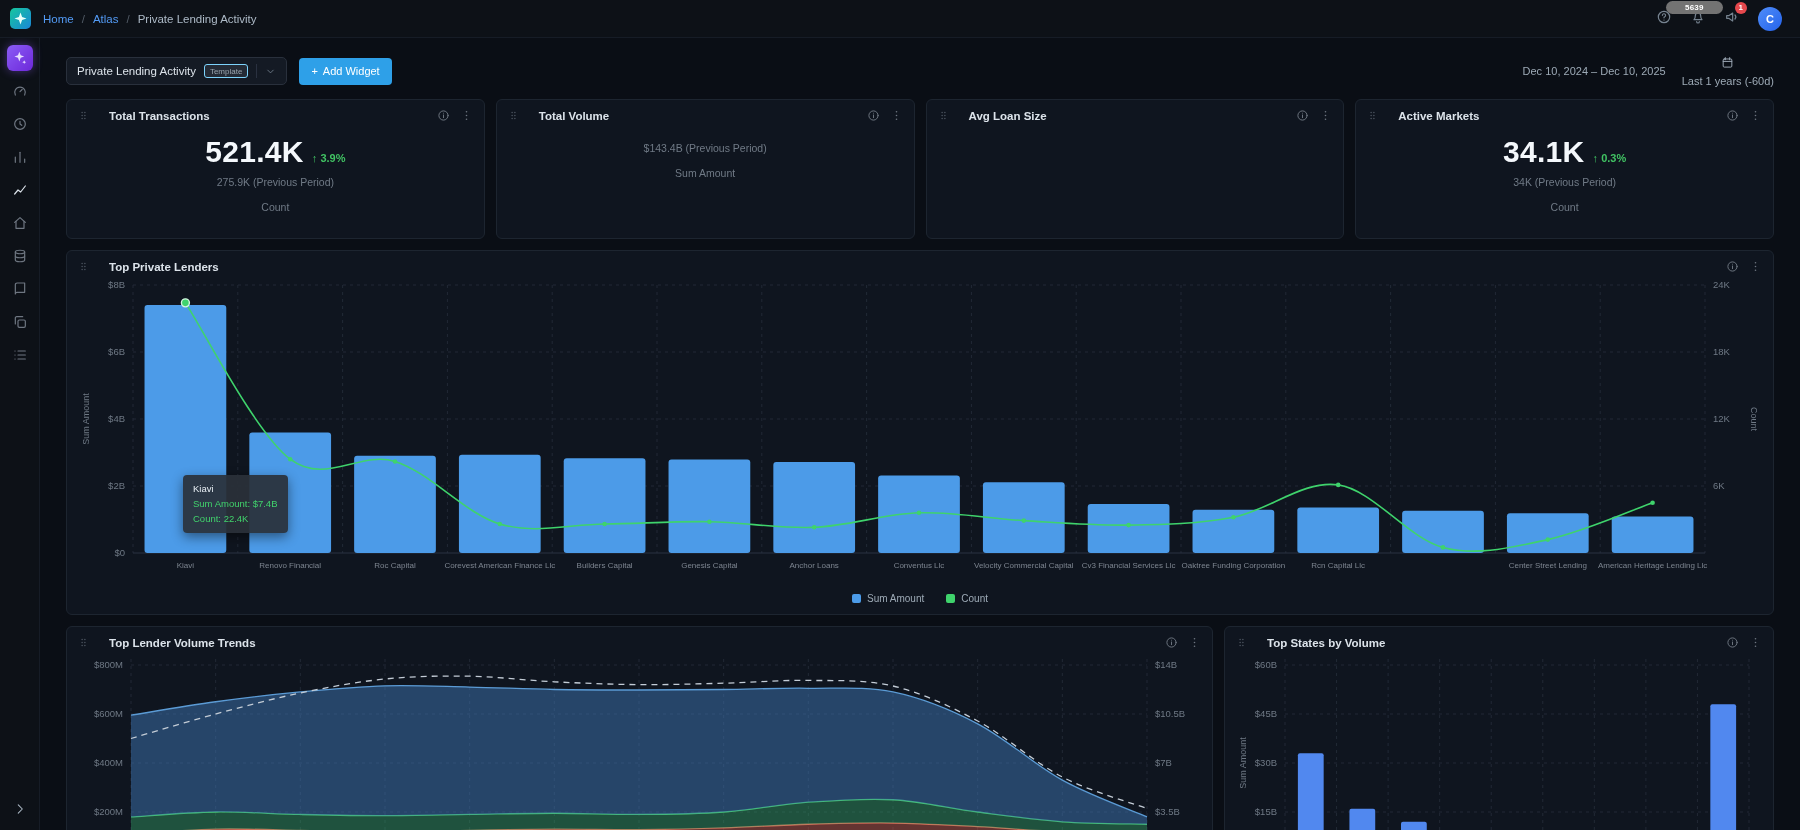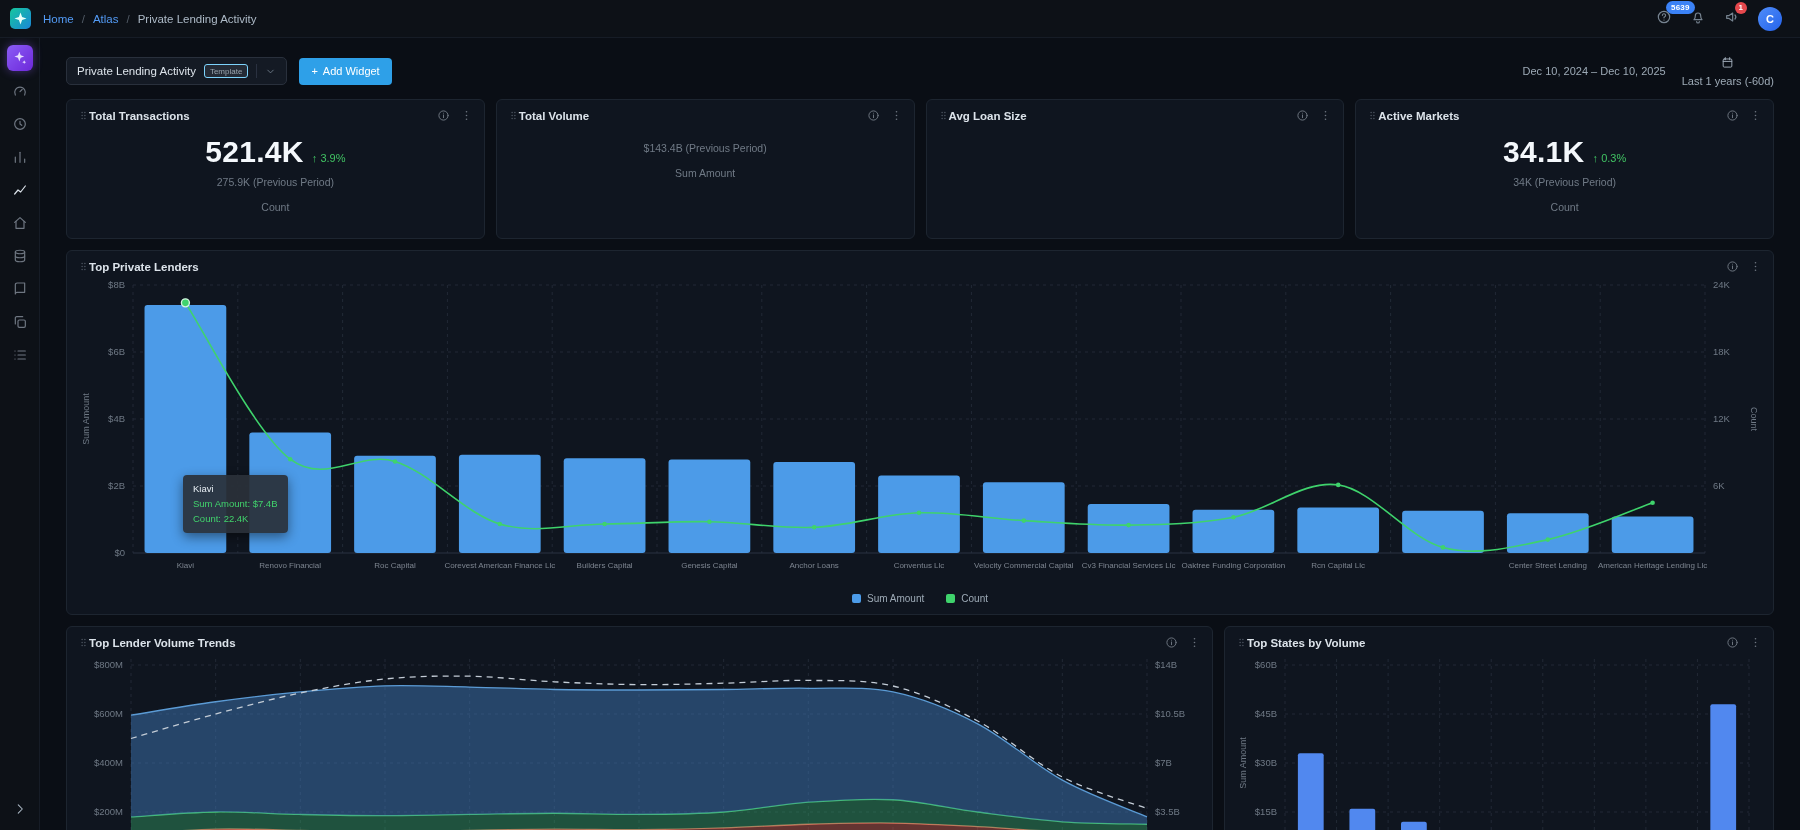--- a/index.html
+++ b/index.html
@@ -12,22 +12,22 @@
   
   .topbar { position:fixed; top:0; left:0; right:0; height:38px; background:#0d1117;
     border-bottom:1px solid #161c26; display:flex; align-items:center; padding:0 18px 0 10px; z-index:50; }
   .logo { width:21px; height:21px; margin-right:12px; display:flex; cursor:pointer; }
   .crumbs { display:flex; gap:8px; align-items:center; font-size:11.5px; }
   .crumb-link { color:#539bf5; cursor:pointer; }
   .crumb-sep { color:#545d68; }
   .crumb-cur { color:#adbac7; }
   .topbar-right { margin-left:auto; display:flex; align-items:center; gap:18px; }
   .tb-btn { position:relative; display:flex; align-items:center; color:#768390; cursor:pointer; }
-  .badge-pill { position:absolute; top:-8px; left:-24px; background:#3b82f6; color:#fff; font-size:8px;
-    font-weight:700; padding:2px 5px; border-radius:8px; letter-spacing:.2px; }
+  .badge-pill { position:absolute; top:-8px; left:-24px; background:#737373; color:#fff; font-size:8px;
+    font-weight:700; padding:2px 19px; border-radius:8px; letter-spacing:.2px; }
   .badge-dot { position:absolute; top:-7px; right:-7px; background:#e5484d; color:#fff; font-size:8px;
     font-weight:700; padding:1.5px 4px; border-radius:7px; }
   .avatar { width:24px; height:24px; border-radius:50%; background:linear-gradient(135deg,#4f8df9,#2563eb);
     display:flex; align-items:center; justify-content:center; font-size:11px; font-weight:700; color:#fff; cursor:pointer; }
   
   .sidebar { position:fixed; top:38px; left:0; bottom:0; width:40px; background:#0d1117;
     border-right:1px solid #161c26; display:flex; flex-direction:column; align-items:center;
     padding:7px 0 8px; gap:7px; z-index:40; }
   .side-item { width:26px; height:26px; border-radius:6px; display:flex; align-items:center;
     justify-content:center; color:#6e7681; cursor:pointer; }
@@ -47,29 +47,29 @@
   .chev { color:#768390; display:flex; }
   .add-widget { display:flex; align-items:center; gap:5px; height:27px; background:#2ea0e8; color:#fff;
     border:none; border-radius:4px; font-size:11px; padding:0 12px; cursor:pointer; font-family:inherit; }
   .head-right { margin-left:auto; display:flex; align-items:center; gap:16px; font-size:11px; color:#9daab6; }
   .cal-chip { display:flex; align-items:center; gap:6px; cursor:pointer;flex-direction:column; }
   .chip-ic { display:flex; color:#9daab6; }
   
   .kpi-grid { display:grid; grid-template-columns:repeat(4,1fr); gap:11px; margin-top:13px; }
   .card, .panel { background:#0f151f; border:1px solid #1d2530; border-radius:6px; }
   .card { height:140px; }
-  .card-head { display:flex; align-items:center; gap:0; padding:9px 11px 0; }
+  .card-head { display:flex; align-items:center; gap:20px; padding:9px 11px 0; }
   .drag { color:#4d5662; display:flex; cursor:grab; }
   .card-title { font-size:11.5px; font-weight:700; color:#dce3ea; }
   .head-icons { margin-left:auto; display:flex; align-items:center; gap:10px; color:#6e7681; }
   .head-icons > span { display:flex; cursor:pointer; }
   .kpi-body { text-align:center; padding:13px 0 0; }
   .kpi-value-row { display:flex; justify-content:center; align-items:baseline; gap:8px; }
   .kpi-value { font-size:30px; font-weight:700; color:#f4f8fc; letter-spacing:.3px; }
-  .kpi-delta { font-size:11px; color:#41c363; font-weight:400; }
+  .kpi-delta { font-size:11px; color:#41c363; font-weight:700; }
   .kpi-prev { margin-top:7px; font-size:10.5px; color:#707a86; }
   .kpi-metric { margin-top:13px; font-size:10.5px; color:#707a86; }
   .panel { margin-top:11px; position:relative; }
   .chart-body { padding:2px 8px 0; }
   .legend-row { display:flex; justify-content:center; gap:22px; padding:2px 0 10px; }
   .legend-item { display:flex; align-items:center; gap:6px; font-size:10px; color:#9daab6; }
   .legend-swatch { width:9px; height:9px; border-radius:2px; display:inline-block; }
   .bottom-grid { display:grid; grid-template-columns:999fr 479fr; gap:11px; margin-top:11px; }
   .bottom-grid .panel { margin-top:0; height:332px; overflow:hidden; }
   .tooltip { position:absolute; left:116px; top:224px; background:rgba(42,48,57,.93); border-radius:4px;

